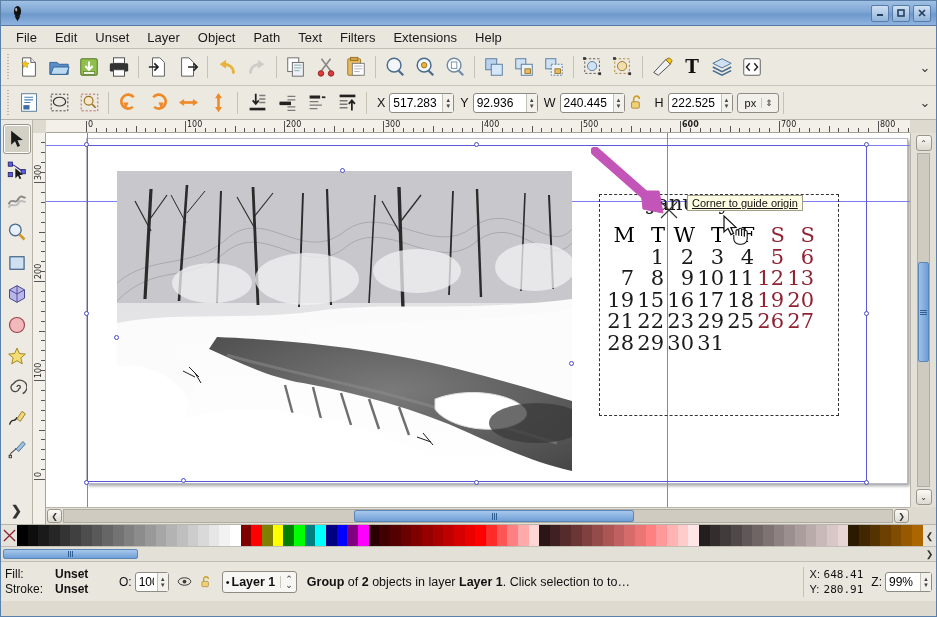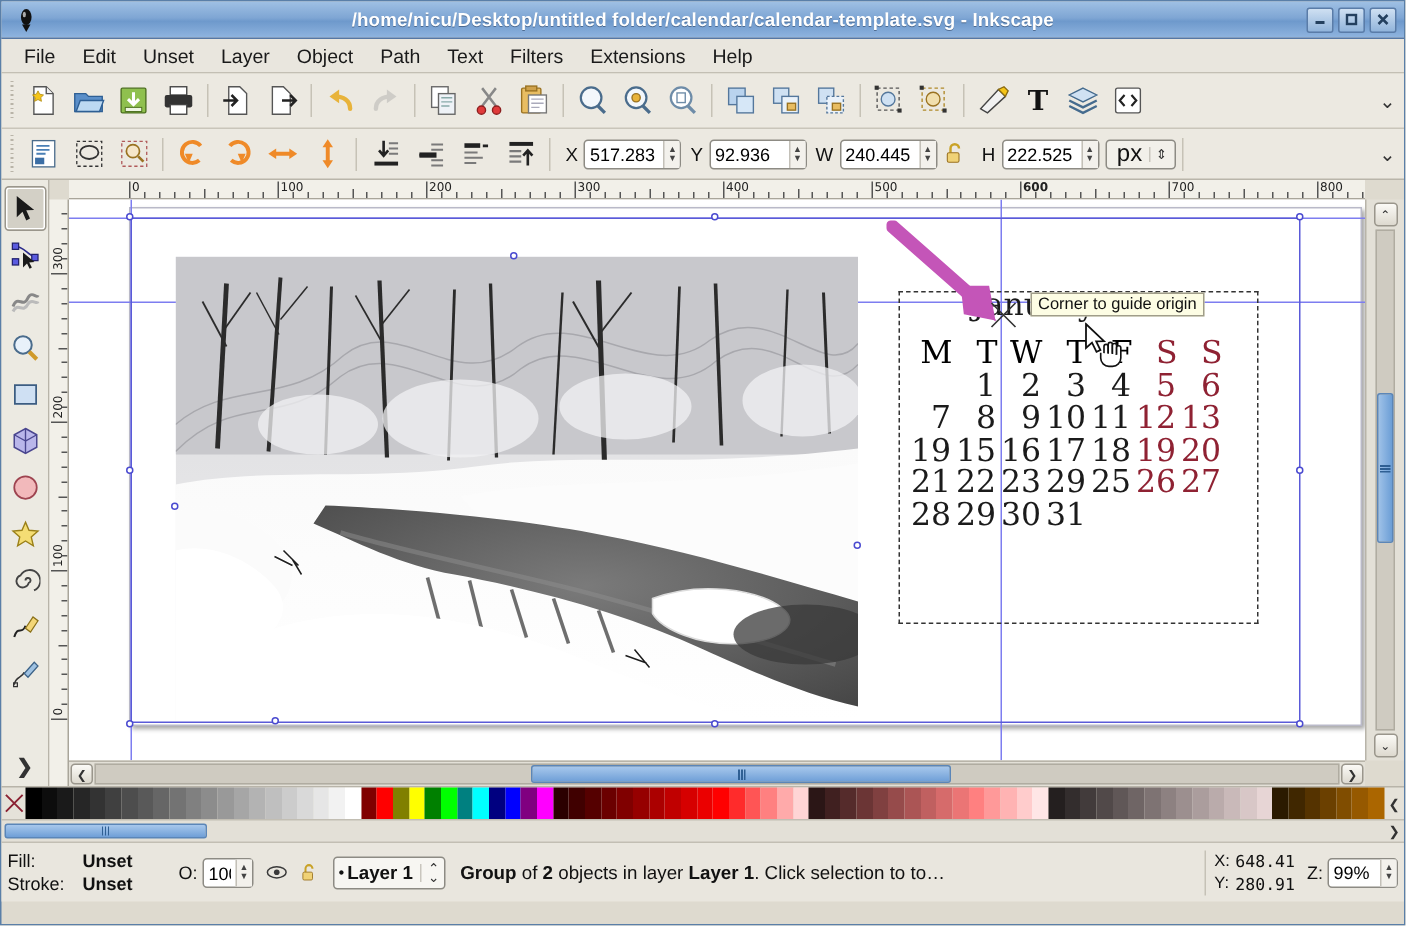--- a/index.html
+++ b/index.html
@@ -56,21 +56,21 @@
   .spin { display:flex; align-items:stretch; border:1px solid #8d8b84;
           background:#fff; border-radius:3px; height:20px; }
   .spin input { border:0; outline:0; background:transparent; font-size:12px;
                 font-family:"Liberation Sans",sans-serif; padding:0 3px; color:#000; height:18px; }
   .spin .arrows { width:11px; border-left:1px solid #c3c0b8; display:flex; flex-direction:column;
                   justify-content:center; align-items:center; background:#f3f1ec; }
   .spin .arrows span { font-size:6px; line-height:6px; color:#444; }
   .lockbtn { width:24px; height:24px; display:flex; align-items:center; justify-content:center; }
   .unit-combo { display:flex; align-items:center; border:1px solid #8d8b84; background:#f2f0ea;
                 border-radius:3px; height:20px; padding:0 2px; margin-left:4px; }
-  .unit-combo .u { font-size:16px; padding:0 5px; color:#111; }
+  .unit-combo .u { font-size:11px; padding:0 5px; color:#111; }
   .unit-combo .ud { font-size:9px; color:#333; border-left:1px solid #c9c6be; padding:0 3px; }
 
   
   .main { position:relative; height:404px; display:flex; }
   .hruler { position:absolute; left:45px; top:0; right:26px; height:13px;
             background:#f2f0e9; border-bottom:1px solid #a9a59a; overflow:hidden; }
   .vruler { position:absolute; left:32px; top:13px; width:13px; bottom:0;
             background:#f2f0e9; border-right:1px solid #a9a59a; overflow:hidden; }
   .tick { position:absolute; bottom:0; width:1px; background:#555; }
   .vtick { position:absolute; right:0; height:1px; background:#555; }
@@ -102,21 +102,21 @@
 
   .cal { position:absolute; border:1px dashed #333; background:transparent; }
   .cal-title { position:absolute; font-family:"DejaVu Serif",serif; font-size:21px; color:#1b1b1b;
                white-space:nowrap; }
   table.calgrid { position:absolute; border-collapse:collapse; font-family:"DejaVu Serif",serif; }
   table.calgrid td { font-size:21px; text-align:right; padding:0 1px; color:#1b1b1b;
                      line-height:1.02; width:30px; }
   table.calgrid td.we { color:#8f2233; }
 
   .tooltip { position:absolute; background:#fdfde4; border:1px solid #a09d8a;
-             font-size:11px; padding:1px 4px; color:#111; white-space:nowrap; }
+             font-size:11px; padding:1px 4px; color:#111; white-space:nowrap;text-decoration:underline; }
 
   
   .vscroll { position:absolute; right:0; top:13px; bottom:17px; width:26px;
              background:#e3e0d7; border-left:1px solid #b8b4a9;
              display:flex; flex-direction:column; align-items:center; }
   .vscroll .sbtn { width:16px; height:16px; border:1px solid #9a968c; background:linear-gradient(#fbfaf6,#ddd9cf);
                    border-radius:3px; display:flex; align-items:center; justify-content:center;
                    font-size:8px; color:#333; margin:2px 0; }
   .vtrack { flex:1; width:13px; background:#cfcbc1; border:1px solid #b0aca1; position:relative; }
   .vthumb { position:absolute; left:0; width:11px; background:linear-gradient(to right,#9fc2e8,#6c9ed6);
@@ -178,21 +178,20 @@
 <div id="app">
 
   <div class="titlebar">
     <div class="tb-logo">
       <svg width="17" height="17" viewBox="0 0 24 24">
         <ellipse cx="12" cy="9" rx="5" ry="7.5" fill="#111"></ellipse>
         <ellipse cx="10.2" cy="6.5" rx="1.5" ry="2.6" fill="#fff" opacity=".65"></ellipse>
         <path d="M8 16 L12 23 L16 16 Z" fill="#111"></path>
       </svg>
     </div>
-    <div class="tb-title">/home/nicu/Desktop/untitled folder/calendar/calendar-template.svg - Inkscape</div>
     <div class="tb-btns">
       <div class="tb-btn">
         <svg width="10" height="10" viewBox="0 0 10 10">
             <rect x="2" y="6" width="6" height="2" fill="#24405f"></rect>
           </svg>
       </div>
       <div class="tb-btn">
         <svg width="10" height="10" viewBox="0 0 10 10">
             <rect x="2" y="2" width="6" height="6" fill="none" stroke="#24405f" stroke-width="1.6"></rect>
           </svg>

